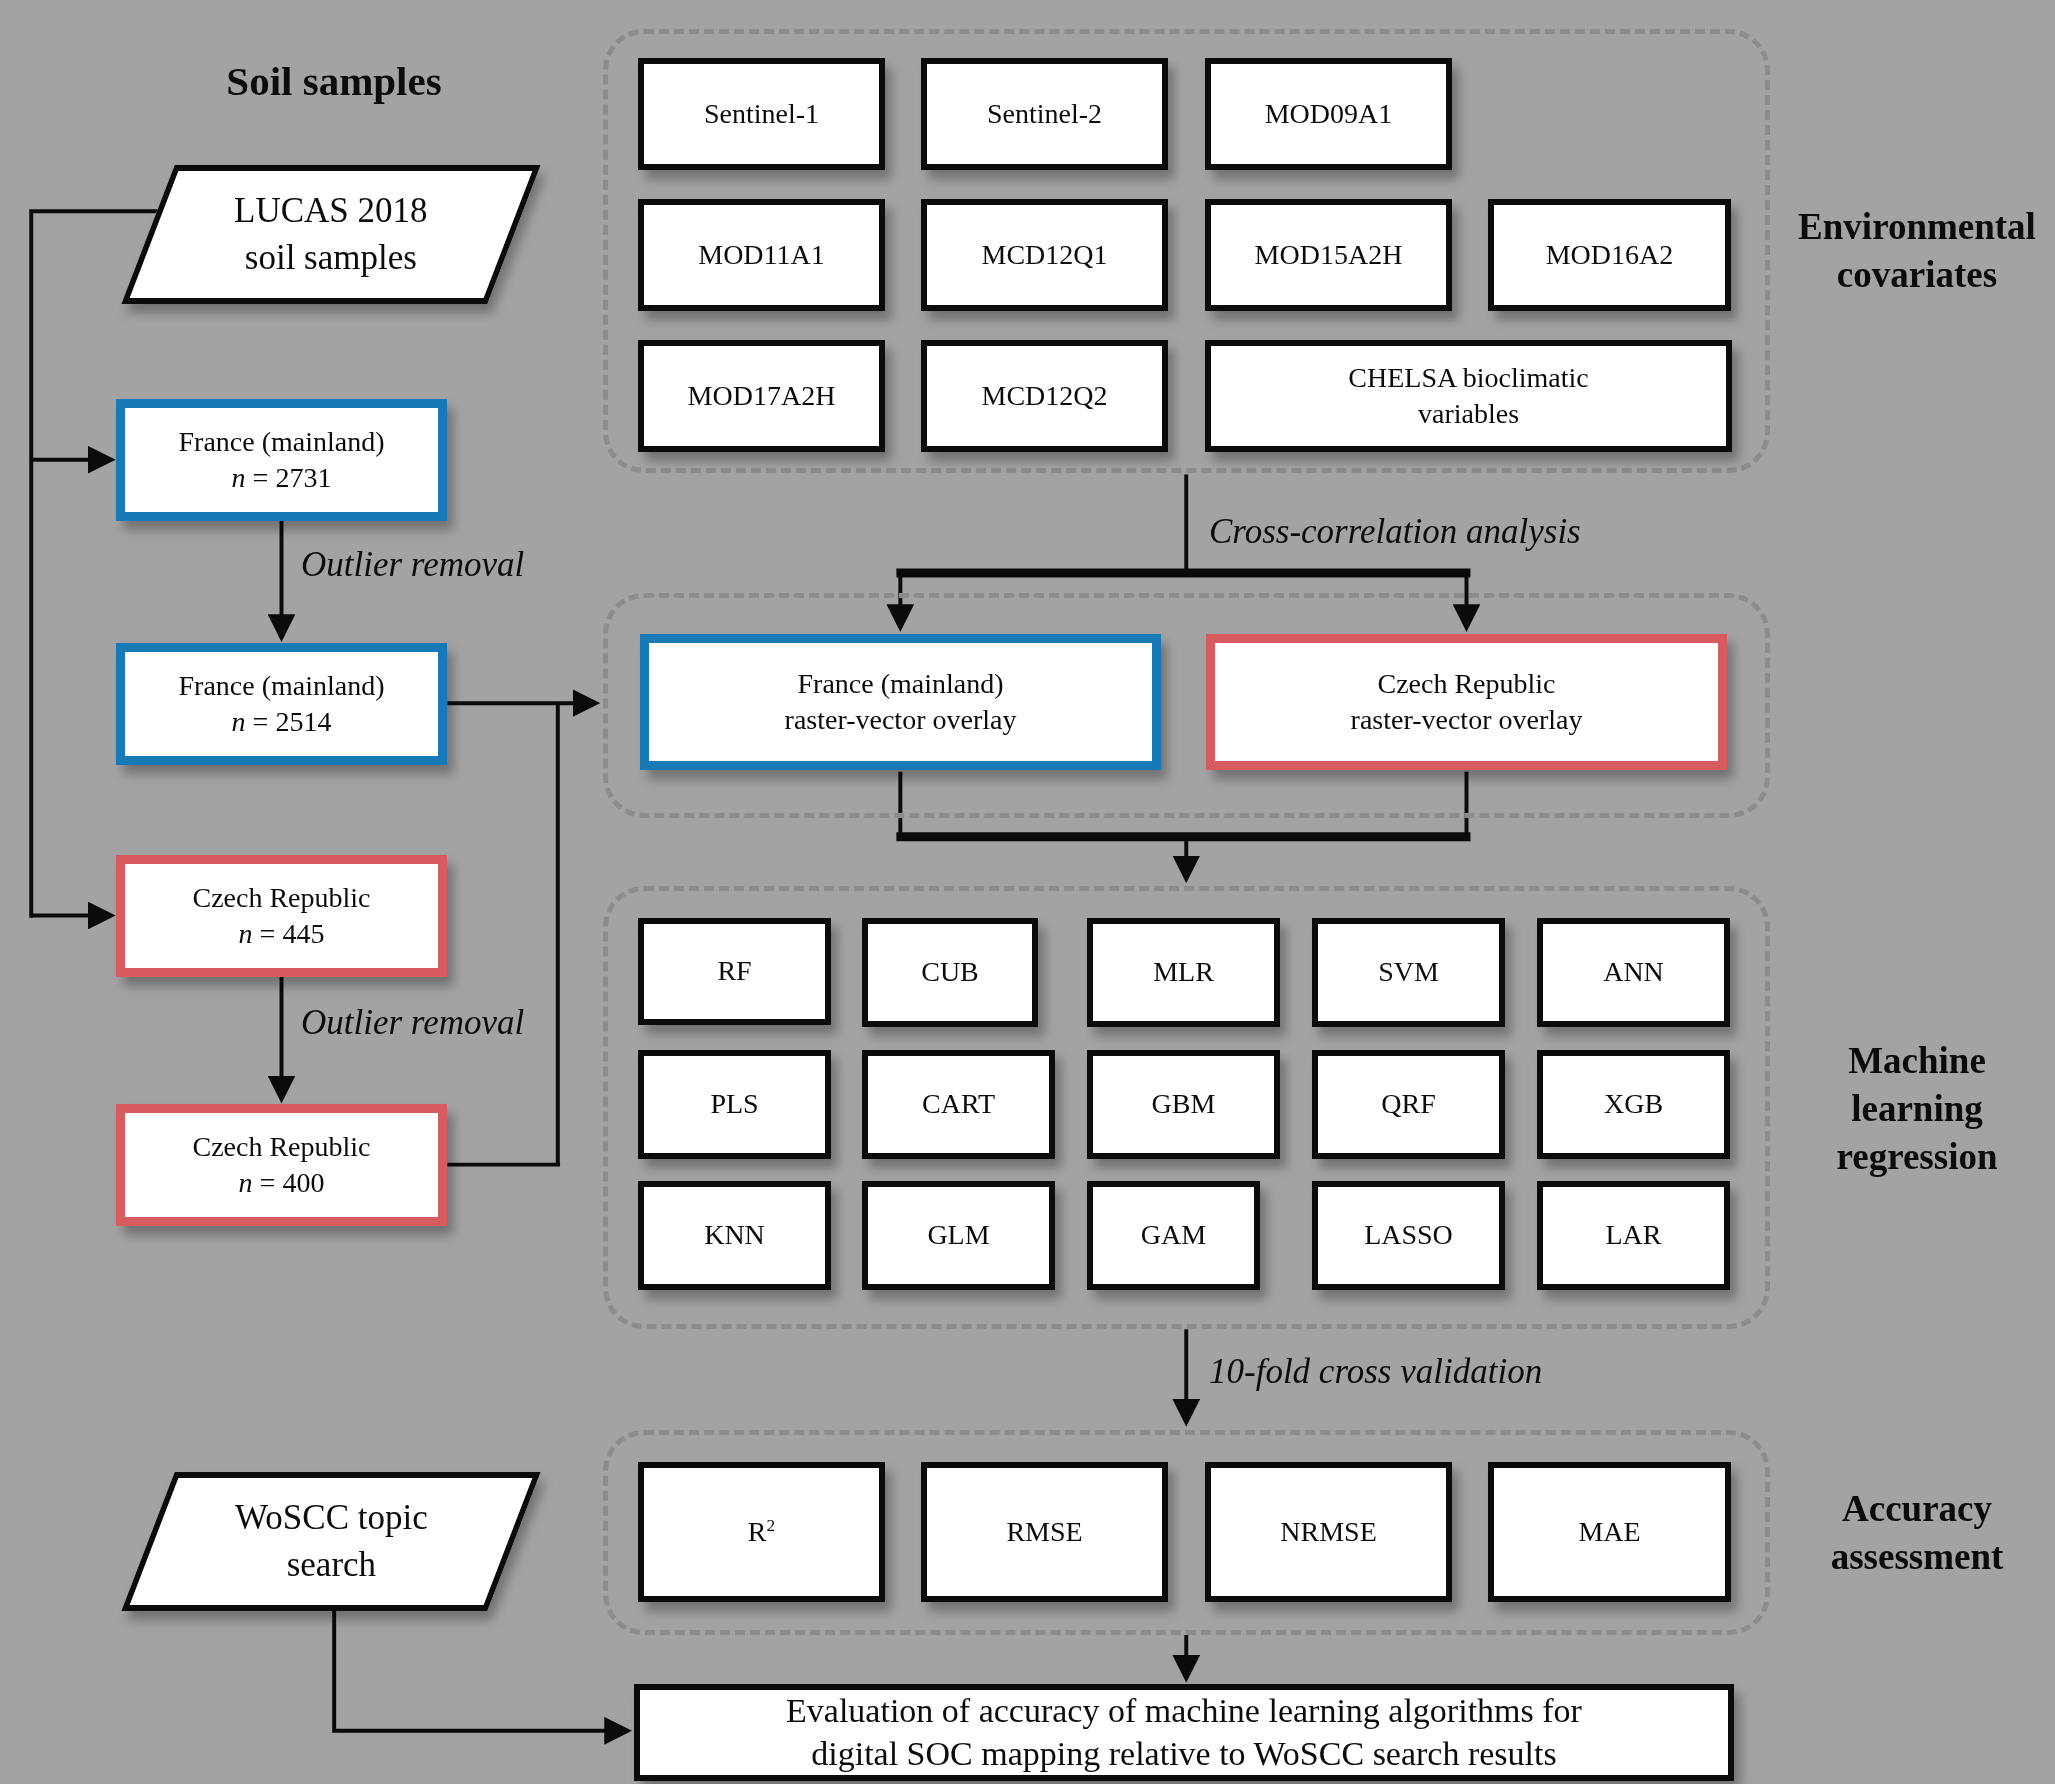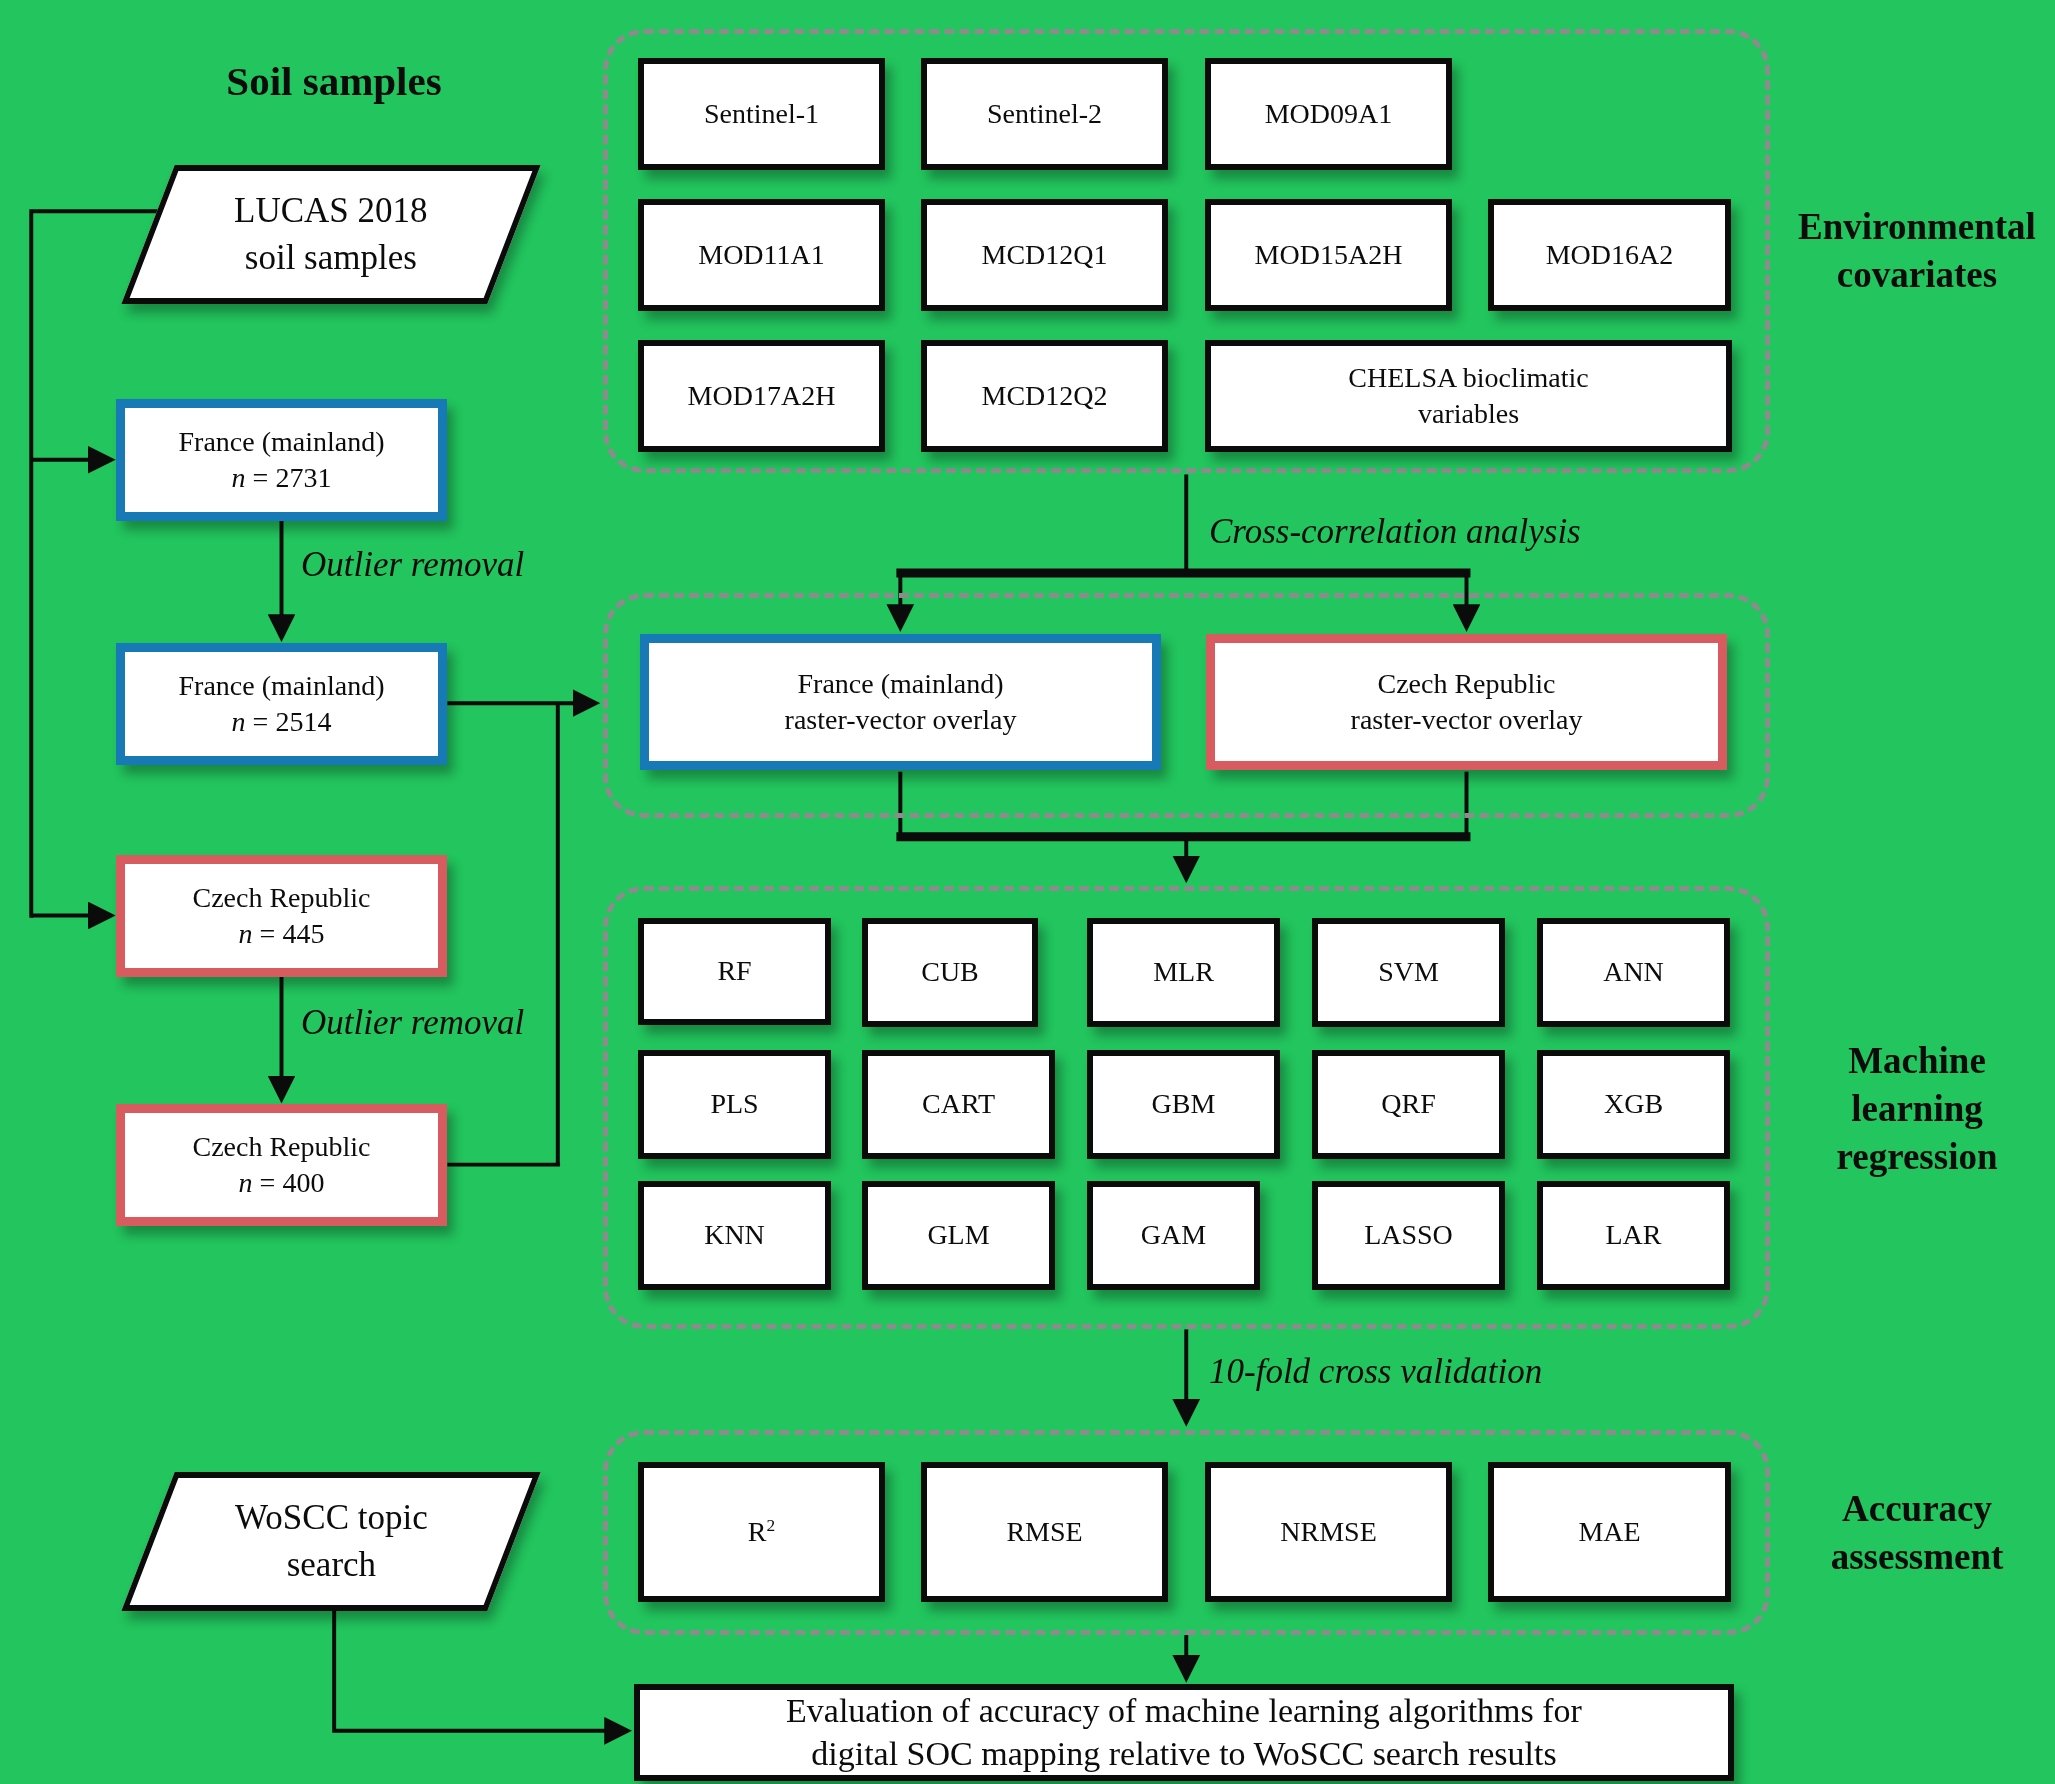--- a/index.html
+++ b/index.html
@@ -1,17 +1,17 @@
 <!DOCTYPE html>
 <html style="--blue: #1779b5; --red: #d85c5f; --dash: #8c8c8c; --line: #0b0b0b;font-size:9px"><head>
 <meta charset="utf-8">
 <style>
   html,body{margin:0;padding:0;background:#ffffff;}
   #canvas{
-    position:relative; width:2056px; height:1784px; background:#22c55e;
+    position:relative; width:2056px; height:1784px; background:#a3a3a3;
     font-family:"Liberation Serif","DejaVu Serif",serif; color:#0c0c0c; overflow:hidden;
   }
   
   .box{
     position:absolute; background:#ffffff; border:6.2px solid #0b0b0b;
     display:flex; align-items:center; justify-content:center; text-align:center;
     box-sizing:border-box; font-size:28px; line-height:1.3;
     box-shadow:6.8px 9px 10.2px rgba(0,0,0,0.30);
   }
   .multiline{white-space:pre-line;}

